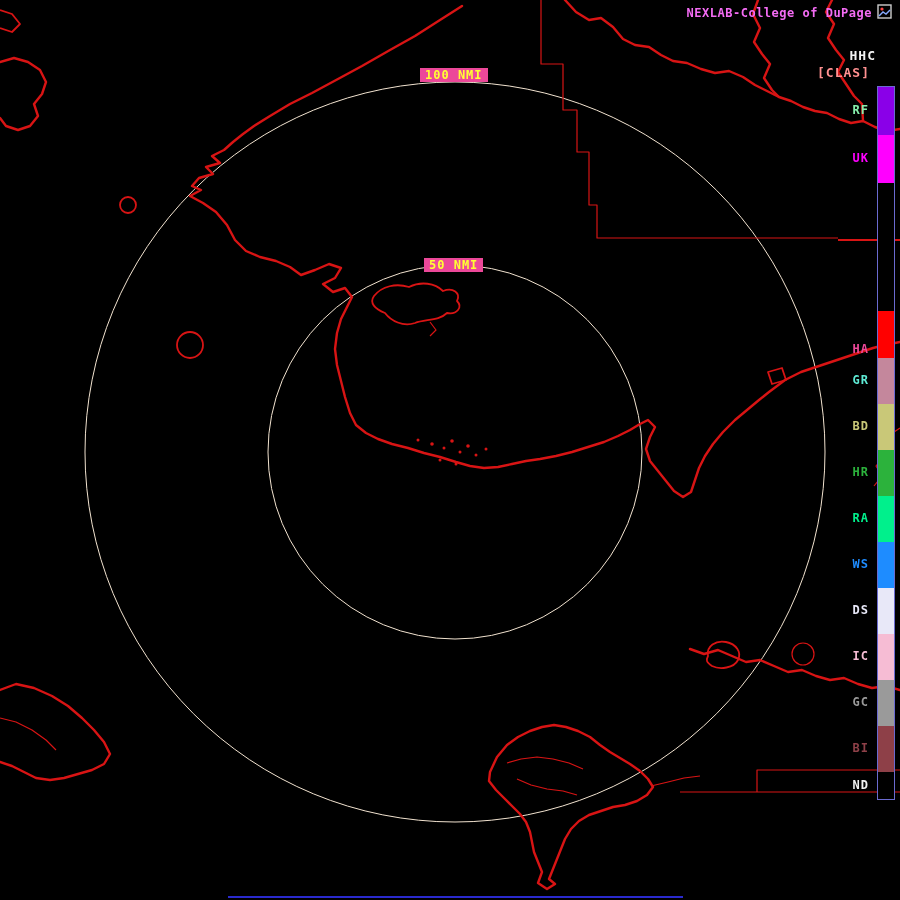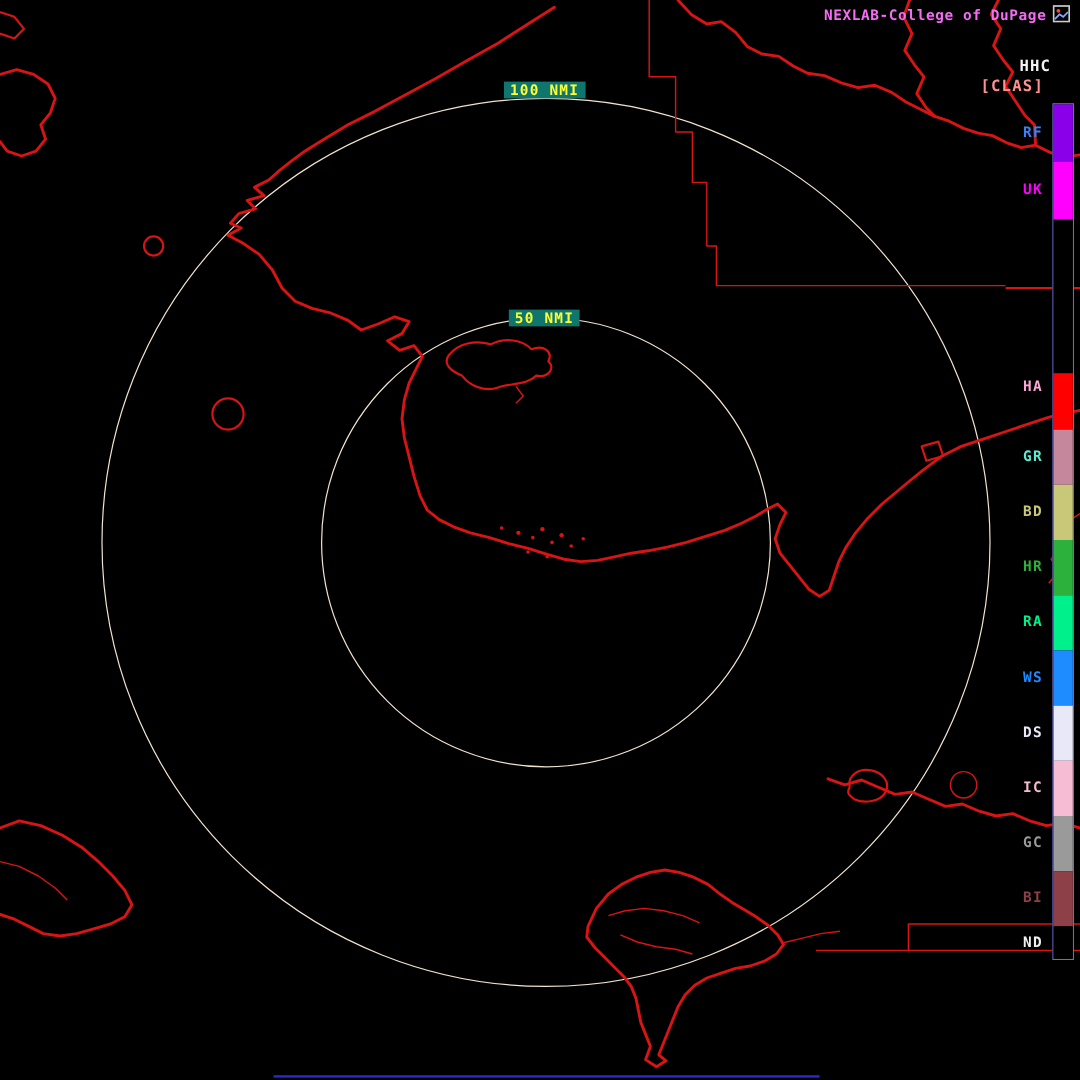--- a/index.html
+++ b/index.html
@@ -8,21 +8,21 @@
     position:relative; width:900px; height:900px; background:#000; overflow:hidden;
     font-family:"DejaVu Sans Mono", monospace;
   }
   svg.maplayer { position:absolute; left:0; top:0; }
   .ring { fill:none; stroke:var(--ring,#f2e3d0); stroke-width:1; }
   .coast { fill:none; stroke:var(--map,#d81414); stroke-width:2.4; stroke-linejoin:round; stroke-linecap:round; }
   .coast-med { fill:none; stroke:var(--map,#d81414); stroke-width:1.8; stroke-linejoin:round; }
   .coast-thin { fill:none; stroke:var(--map,#d81414); stroke-width:1.2; stroke-linejoin:round; }
   .speck { fill:var(--map,#d81414); stroke:none; }
   .ring-label {
-    position:absolute; background:#0f766e; color:var(--ringlabel,#ffff33);
+    position:absolute; background:#ec4899; color:var(--ringlabel,#ffff33);
     font:bold 12px "DejaVu Sans Mono", monospace; letter-spacing:1px; padding:0 5px;
   }
   .brand {
     position:absolute; top:6px; right:28px; color:var(--brand,#f46cf4);
     font:bold 12px "DejaVu Sans Mono", monospace; letter-spacing:.5px; white-space:nowrap;margin-left:44px;
   }
   .brand-icon { position:absolute; top:4px; right:8px; width:15px; height:15px; }
   .product-code {
     position:absolute; top:48px; right:24px; color:var(--code,#f2f2f2);
     font:bold 13px "DejaVu Sans Mono", monospace; letter-spacing:1px;margin-left:28px;
@@ -131,23 +131,23 @@
       <div class="cb-band" style="height: 46px; background: rgb(44, 178, 60);"></div>
       <div class="cb-band" style="height: 46px; background: rgb(0, 240, 140);"></div>
       <div class="cb-band" style="height: 46px; background: rgb(30, 140, 255);"></div>
       <div class="cb-band" style="height: 46px; background: rgb(232, 232, 248);"></div>
       <div class="cb-band" style="height: 46px; background: rgb(246, 188, 212);"></div>
       <div class="cb-band" style="height: 46px; background: rgb(154, 154, 154);"></div>
       <div class="cb-band" style="height: 46px; background: rgb(142, 64, 72);"></div>
       <div class="cb-band" style="height: 27px; background: rgb(0, 0, 0);"></div>
     </div>
   <div>
-      <div class="cb-label" style="color: #3b82f6; top: 103px;">RF</div>
+      <div class="cb-label" style="color: #86efac; top: 103px;">RF</div>
       <div class="cb-label" style="color: rgb(255, 0, 255); top: 151px;">UK</div>
-      <div class="cb-label" style="color: #f9a8d4; top: 315px;">HA</div>
+      <div class="cb-label" style="color: #ec4899; top: 342px;">HA</div>
       <div class="cb-label" style="color: #5eead4; top: 373px;">GR</div>
       <div class="cb-label" style="color: rgb(201, 200, 120); top: 419px;">BD</div>
       <div class="cb-label" style="color: rgb(44, 178, 60); top: 465px;">HR</div>
       <div class="cb-label" style="color: rgb(0, 240, 140); top: 511px;">RA</div>
       <div class="cb-label" style="color: rgb(30, 140, 255); top: 557px;">WS</div>
       <div class="cb-label" style="color: rgb(232, 232, 248); top: 603px;">DS</div>
       <div class="cb-label" style="color: rgb(246, 188, 212); top: 649px;">IC</div>
       <div class="cb-label" style="color: rgb(154, 154, 154); top: 695px;">GC</div>
       <div class="cb-label" style="color: rgb(142, 64, 72); top: 741px;">BI</div>
       <div class="cb-label" style="color: rgb(240, 240, 240); top: 777.5px;">ND</div>

